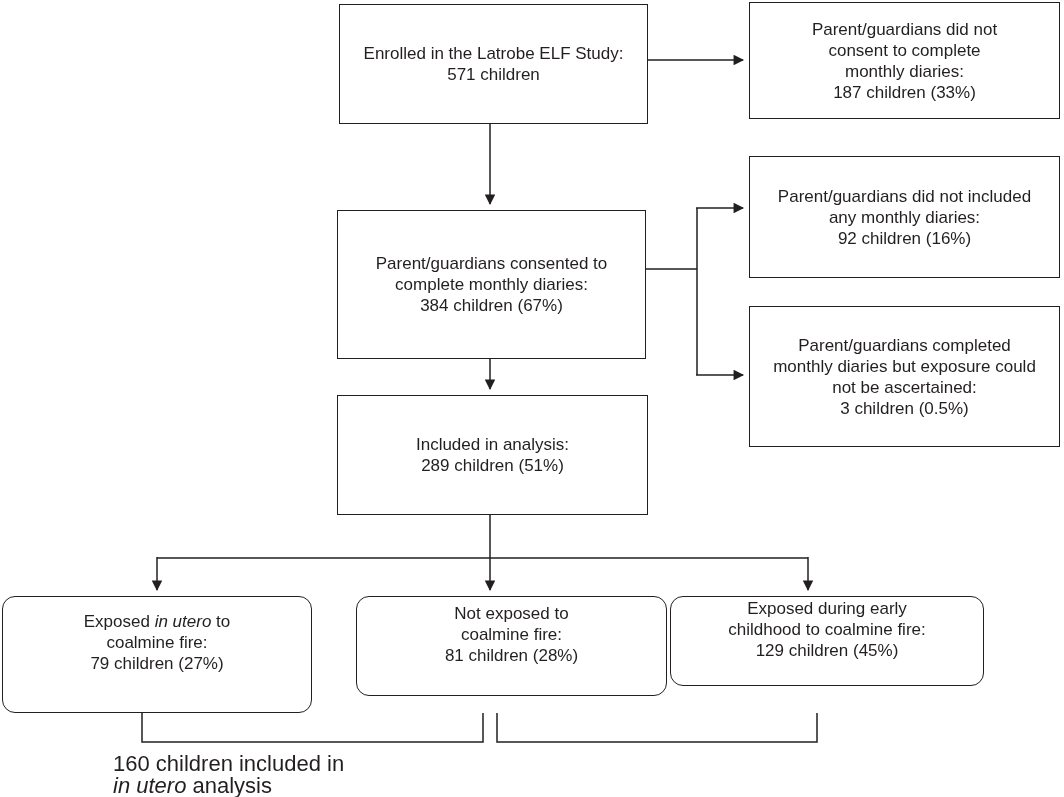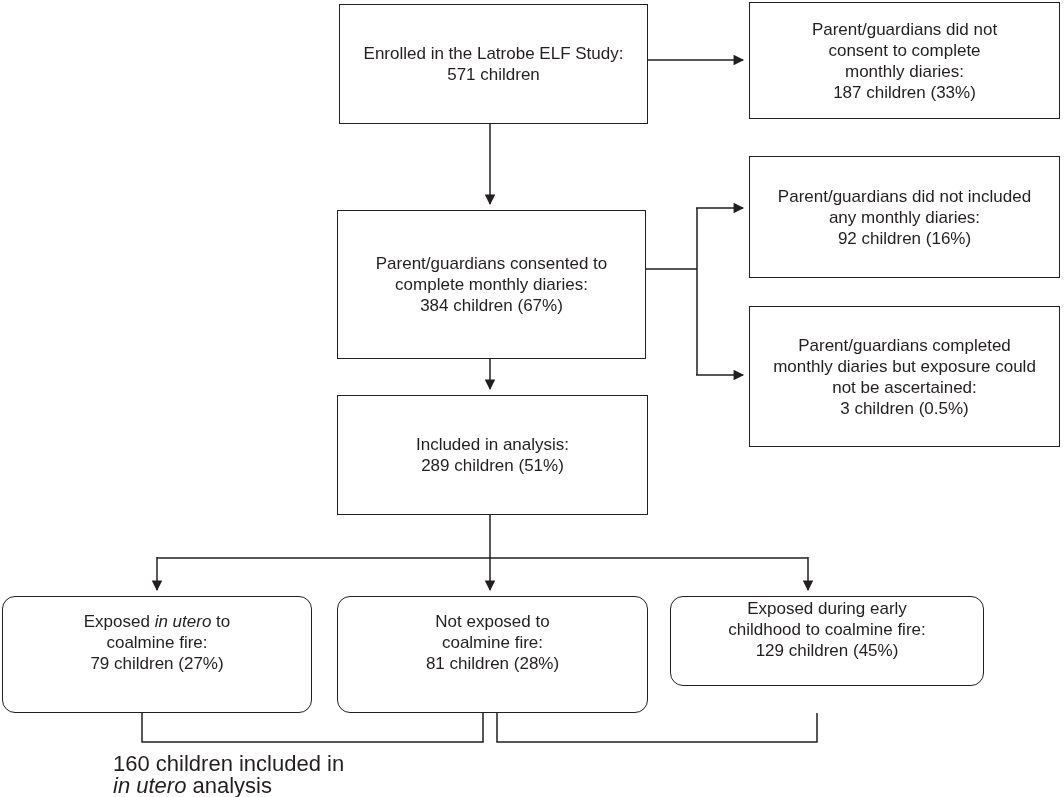--- a/index.html
+++ b/index.html
@@ -120,21 +120,21 @@
     <div class="ln">Included in analysis:</div>
     <div class="ln">289 children (51%)</div>
   </div>
 
   <div class="box bias-up-md" style="left:2px;top:596px;width:310px;height:117px">
     <div class="ln"><span>Exposed </span><span class="it">in utero</span><span> to</span></div>
     <div class="ln">coalmine fire:</div>
     <div class="ln">79 children (27%)</div>
   </div>
 
-  <div class="box bias-up-md" style="left:337px;top:596px;width:311px;height:117px">
+  <div class="box bias-up-md" style="left:356px;top:596px;width:311px;height:100px">
     <div class="ln">Not exposed to</div>
     <div class="ln">coalmine fire:</div>
     <div class="ln">81 children (28%)</div>
   </div>
 
   <div class="box bias-up-md" style="left:670px;top:596px;width:314px;height:90px">
     <div class="ln">Exposed during early</div>
     <div class="ln">childhood to coalmine fire:</div>
     <div class="ln">129 children (45%)</div>
   </div>

